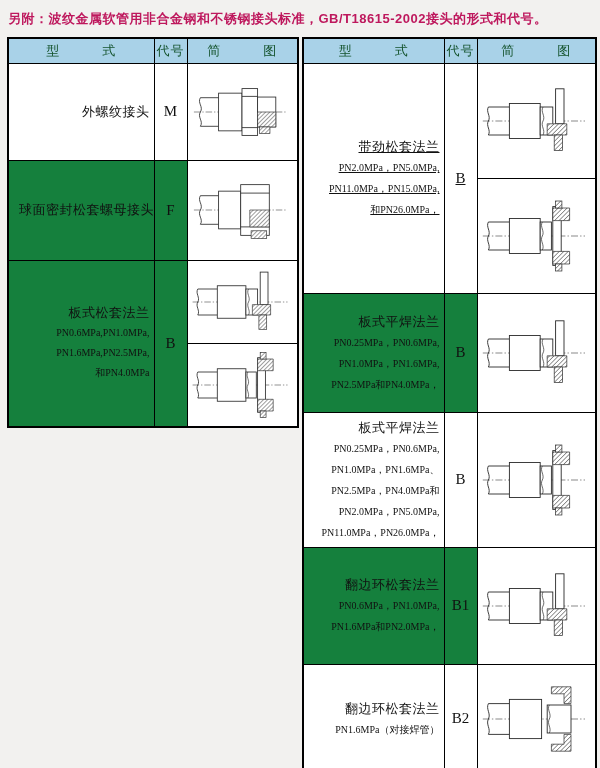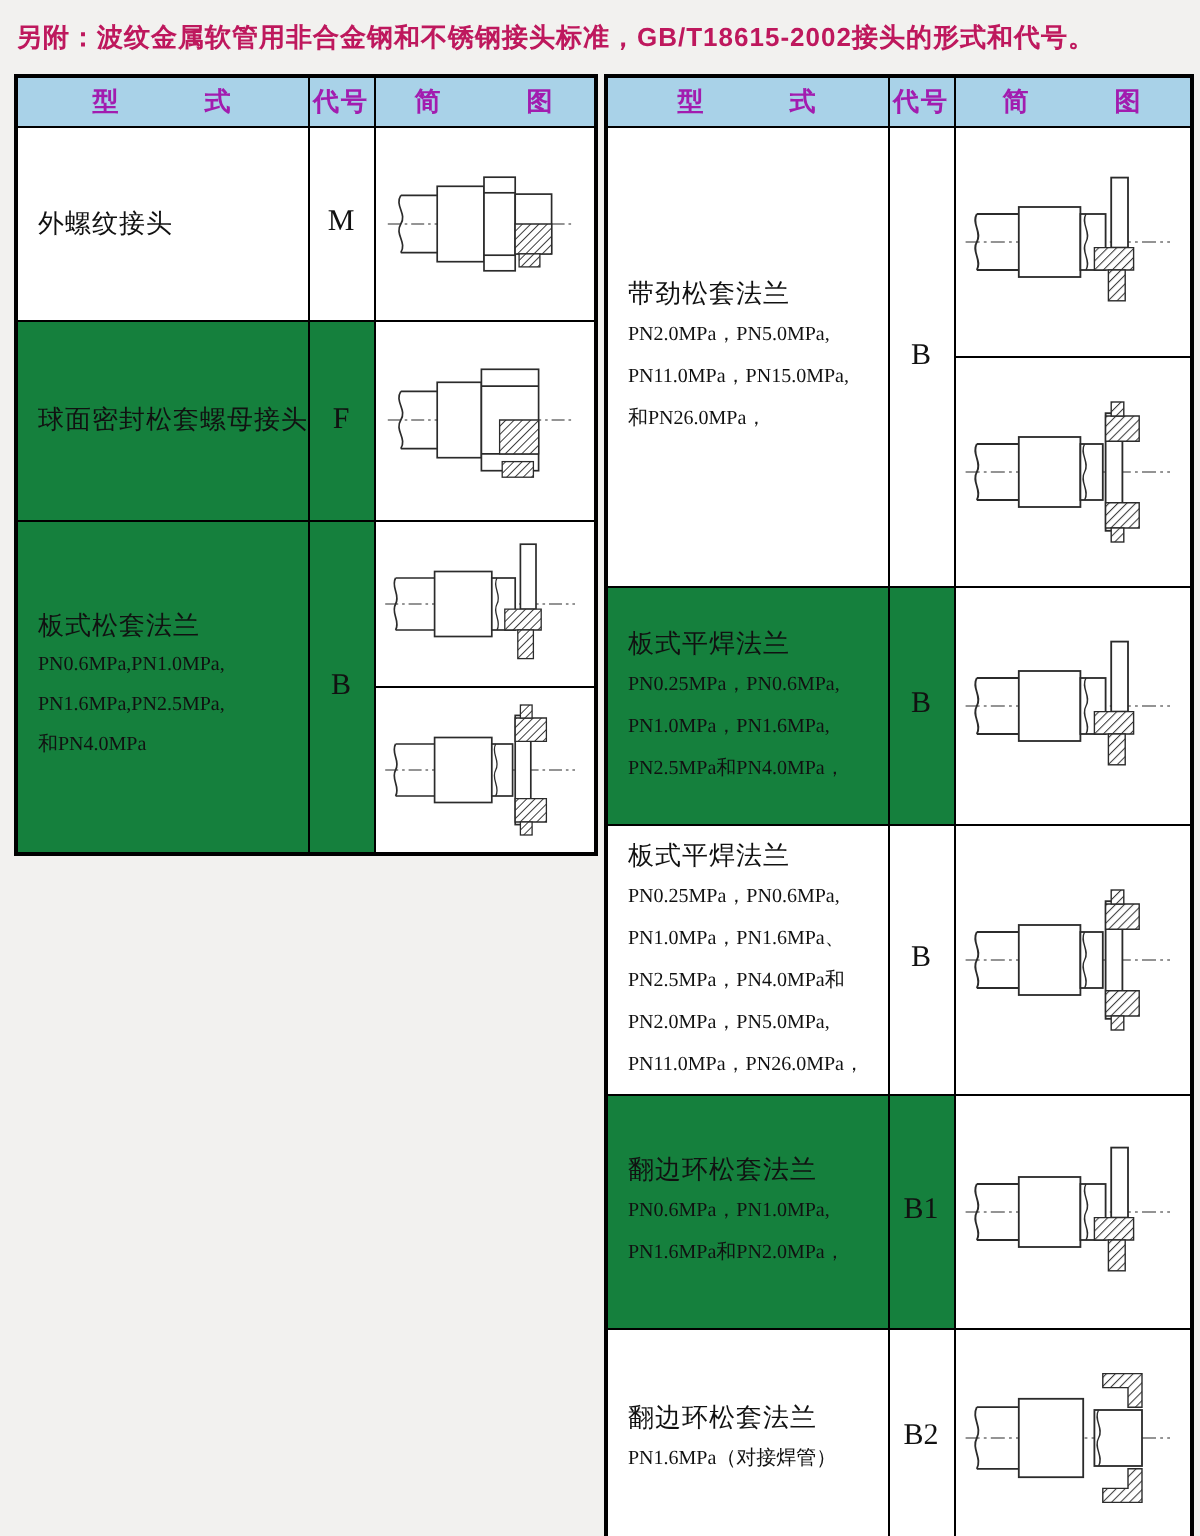--- a/index.html
+++ b/index.html
@@ -17,32 +17,32 @@
   }
   .tables { display:flex; gap:3px; align-items:flex-start; }
   table.jtable {
     border-collapse:collapse; table-layout:fixed;
     border:2px solid #000; background:#fff;
   }
   table.t-left  { width:290px; }
   table.t-right { width:293px; }
   .jtable th, .jtable td { border:1px solid #000; }
   .jtable th {
-    background:#a9d2e8; height:25px; font-size:13px; font-weight:bold;
-    text-align:center; letter-spacing:1px; color:#a21caf;
+    background:#a9d2e8; height:25px; font-size:13px; font-weight:normal;
+    text-align:center; letter-spacing:1px; color:#14532d;
   }
   .t-left  col.c-type { width:146px; } .t-left  col.c-code { width:33px; } .t-left  col.c-diag { width:111px; }
   .t-right col.c-type { width:141px; } .t-right col.c-code { width:33px; } .t-right col.c-diag { width:119px; }
 
   td.type {
     vertical-align:middle; padding:4px 4px 4px 10px;
     font-size:13px; letter-spacing:0.5px; line-height:20px;
   }
   .t-right td.type { line-height:21px; }
-  .tline { white-space:nowrap; }
+  .tline { white-space:nowrap;text-align:right; }
   .tline.pn { font-family:"Liberation Serif","DejaVu Serif",serif; letter-spacing:0; font-size:10px; }
   td.code {
     vertical-align:middle; text-align:center;
     font-family:"Liberation Serif","DejaVu Serif",serif; font-size:15px;
   }
   td.diag { vertical-align:middle; text-align:center; padding:0; background:#fff; }
   tr.hl td.type, tr.hl td.code { background:#15803d; }
 
   .dsub { display:flex; align-items:center; justify-content:center; }
   .dsub + .dsub { border-top:1px solid #000; }
@@ -50,21 +50,21 @@
   .t-right .dsub svg { width:112px; height:86px; }
 
   
   .t-left  tbody tr:nth-child(1){ height:97px; }
   .t-left  tbody tr:nth-child(2){ height:100px; }
   .t-left  tbody tr:nth-child(3){ height:102px; }
   .t-left  tbody tr:nth-child(4){ height:98px; }
   .t-left  tbody tr:nth-child(5){ height:97px; }
   .t-left  tbody tr:nth-child(6){ height:196px;border-radius:17px; }
   .t-left  tbody tr:nth-child(6) .dsub { height:97px; }
-  .t-right tbody tr:nth-child(1){ height:230px; }
+  .t-right tbody tr:nth-child(1){ height:230px;text-decoration:underline; }
   .t-right tbody tr:nth-child(1) .dsub { height:114px; }
   .t-right tbody tr:nth-child(2){ height:119px; }
   .t-right tbody tr:nth-child(3){ height:116px; }
   .t-right tbody tr:nth-child(4){ height:117px; }
   .t-right tbody tr:nth-child(5){ height:110px; }
 
   .svgdefs { position:absolute; width:0; height:0; overflow:hidden; }
 </style>
 </head>
 <body>

